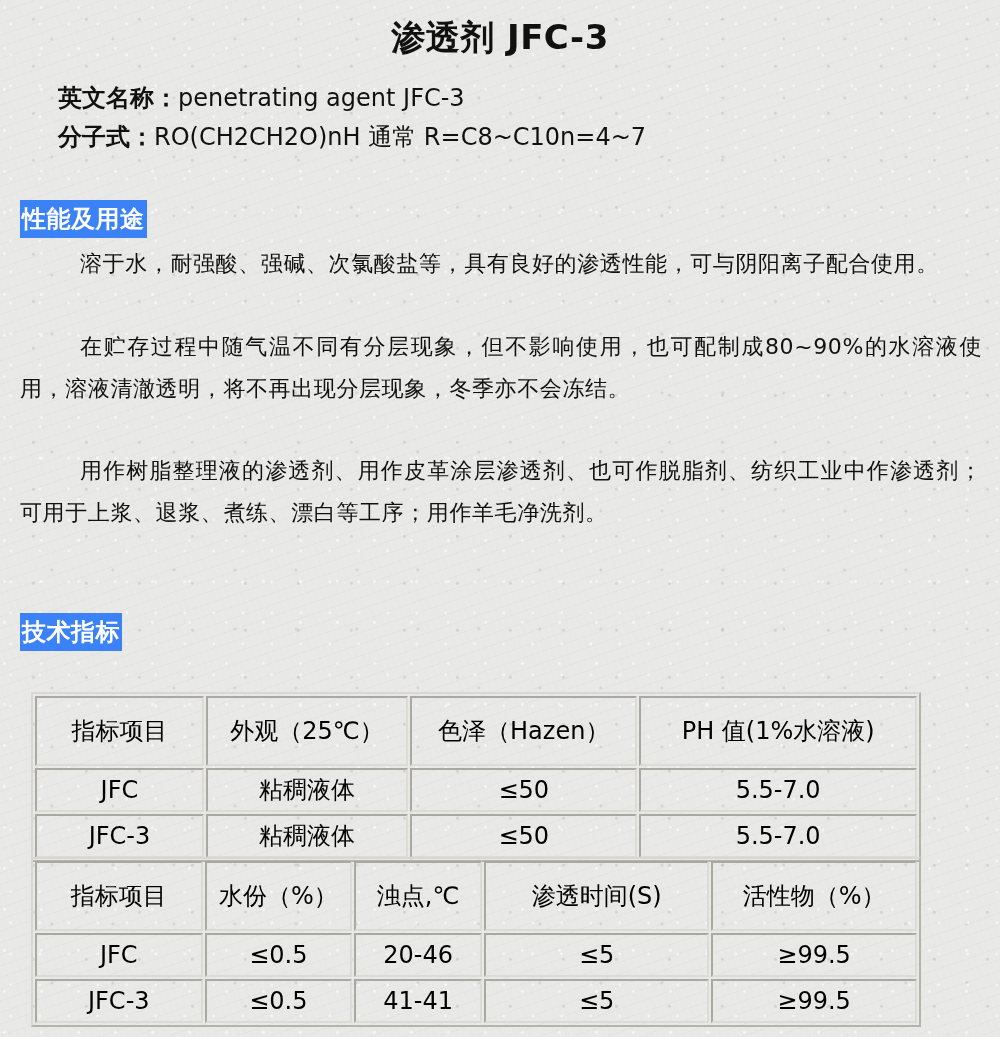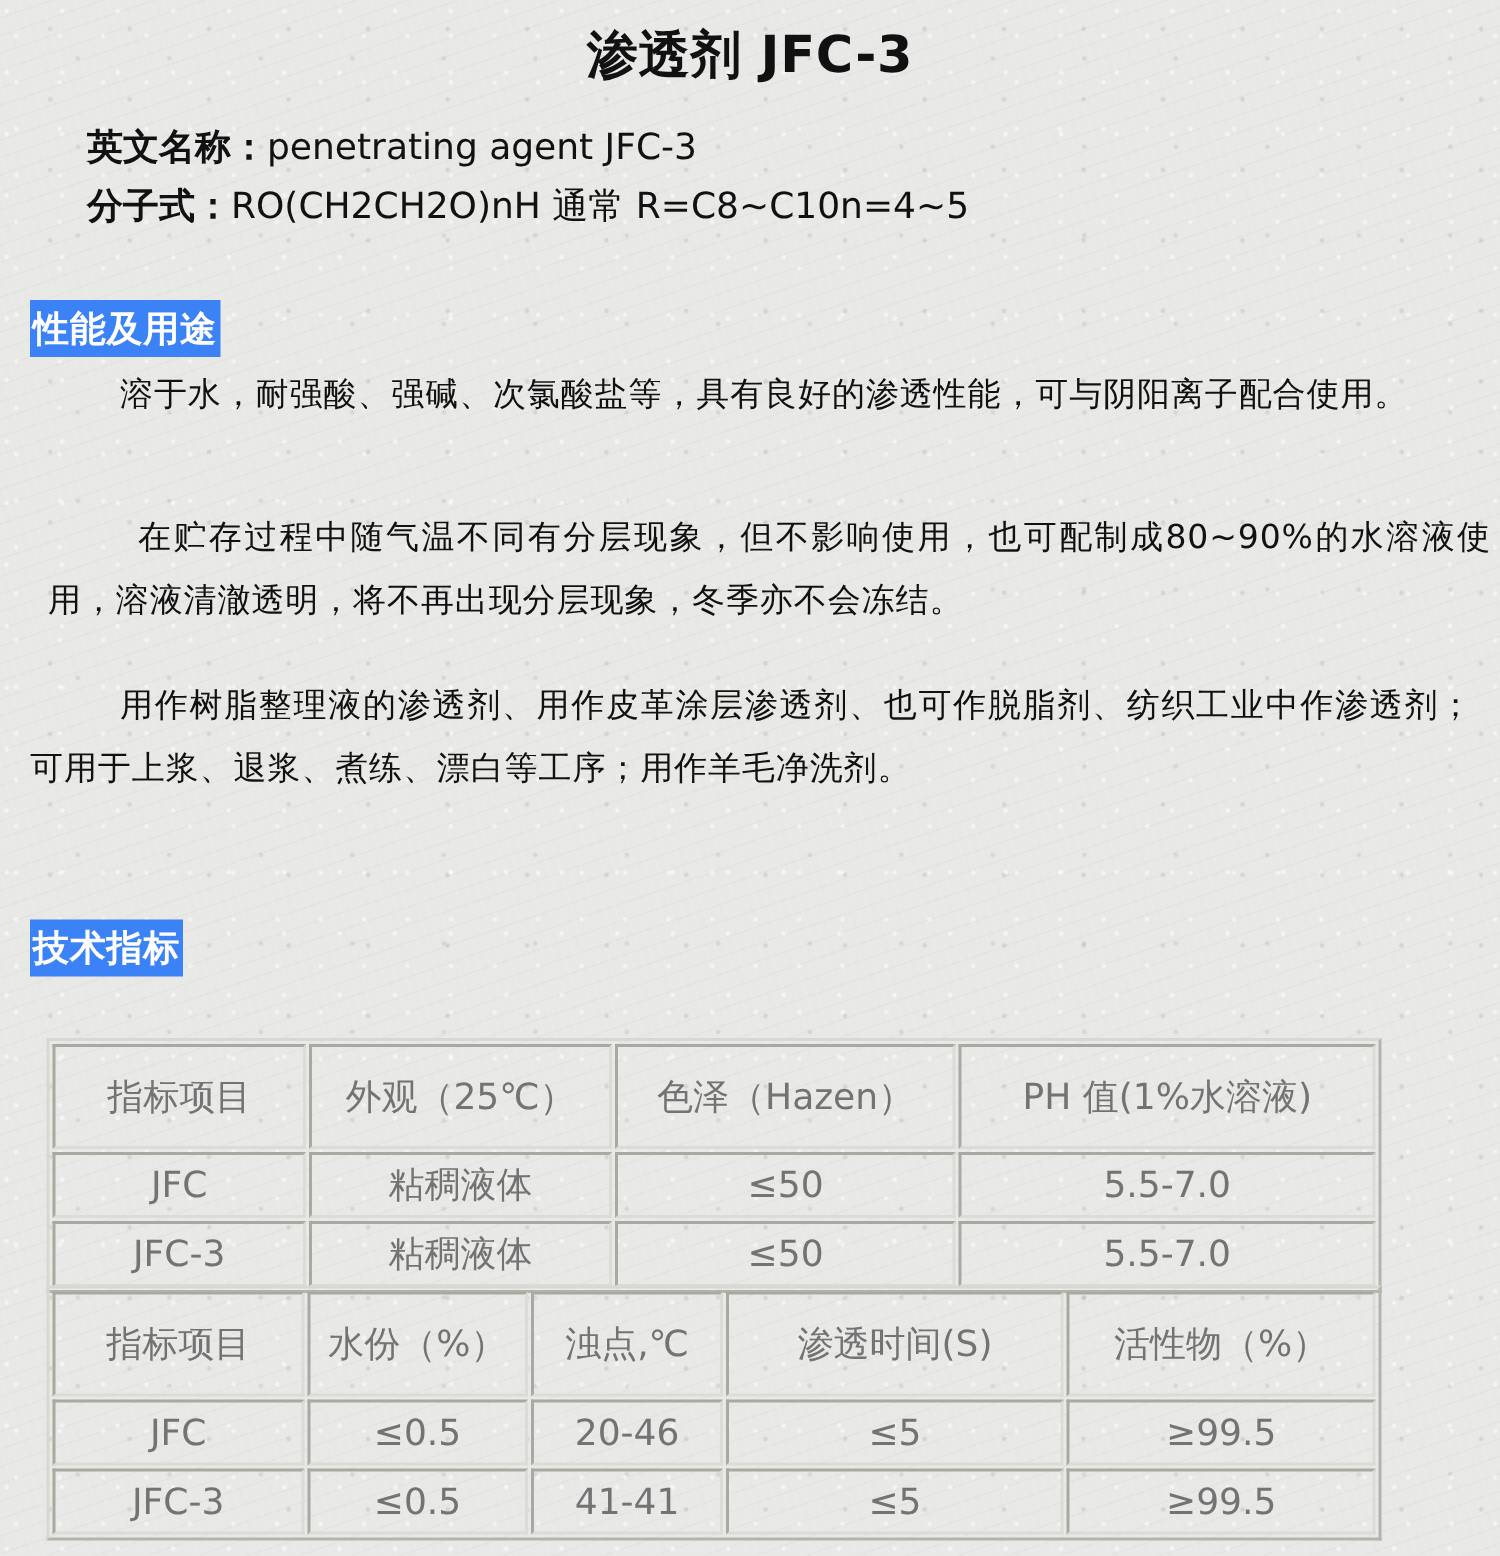--- a/index.html
+++ b/index.html
@@ -77,21 +77,21 @@
     table.spec {
       position: absolute;
       left: 31px;
       border-collapse: separate;
       border-spacing: 2px;
       border: 2px solid #b4b4ac;
       border-top-color: #d8d8d2;
       border-left-color: #d8d8d2;
       font-family: "DejaVu Sans", "Liberation Sans", sans-serif;
       font-size: 24px;
-      color: #737373;
+      color: #000000;
     }
     table.spec td {
       border: 2px solid #a9a9a1;
       border-right-color: #dcdcd6;
       border-bottom-color: #dcdcd6;
       text-align: center;
       padding: 0;
       white-space: nowrap;
     }
     table.spec tr.head td { height: 66px; }
@@ -101,27 +101,27 @@
   </style>
 </head>
 <body>
 
 <div class="title">渗透剂 JFC-3</div>
 
 <div class="meta meta-1">
   <span class="key">英文名称：</span><span>penetrating agent JFC-3</span>
 </div>
 <div class="meta meta-2">
-  <span class="key">分子式：</span><span>RO(CH2CH2O)nH 通常 R=C8~C10n=4~5</span>
+  <span class="key">分子式：</span><span>RO(CH2CH2O)nH 通常 R=C8~C10n=4~7</span>
 </div>
 
 <div class="badge badge-1">性能及用途</div>
 
 <p class="para para-1" style="margin:0">溶于水，耐强酸、强碱、次氯酸盐等，具有良好的渗透性能，可与阴阳离子配合使用。</p>
-<p class="para para-2" style="margin:12px">在贮存过程中随气温不同有分层现象，但不影响使用，也可配制成80~90%的水溶液使用，溶液清澈透明，将不再出现分层现象，冬季亦不会冻结。</p>
+<p class="para para-2" style="margin:0">在贮存过程中随气温不同有分层现象，但不影响使用，也可配制成80~90%的水溶液使用，溶液清澈透明，将不再出现分层现象，冬季亦不会冻结。</p>
 <p class="para para-3" style="margin:0">用作树脂整理液的渗透剂、用作皮革涂层渗透剂、也可作脱脂剂、纺织工业中作渗透剂；可用于上浆、退浆、煮练、漂白等工序；用作羊毛净洗剂。</p>
 
 <div class="badge badge-2">技术指标</div>
 
 <table class="spec t1">
   <colgroup>
     <col style="width:170px">
       <col style="width:203px">
       <col style="width:228px">
       <col style="width:279px">

